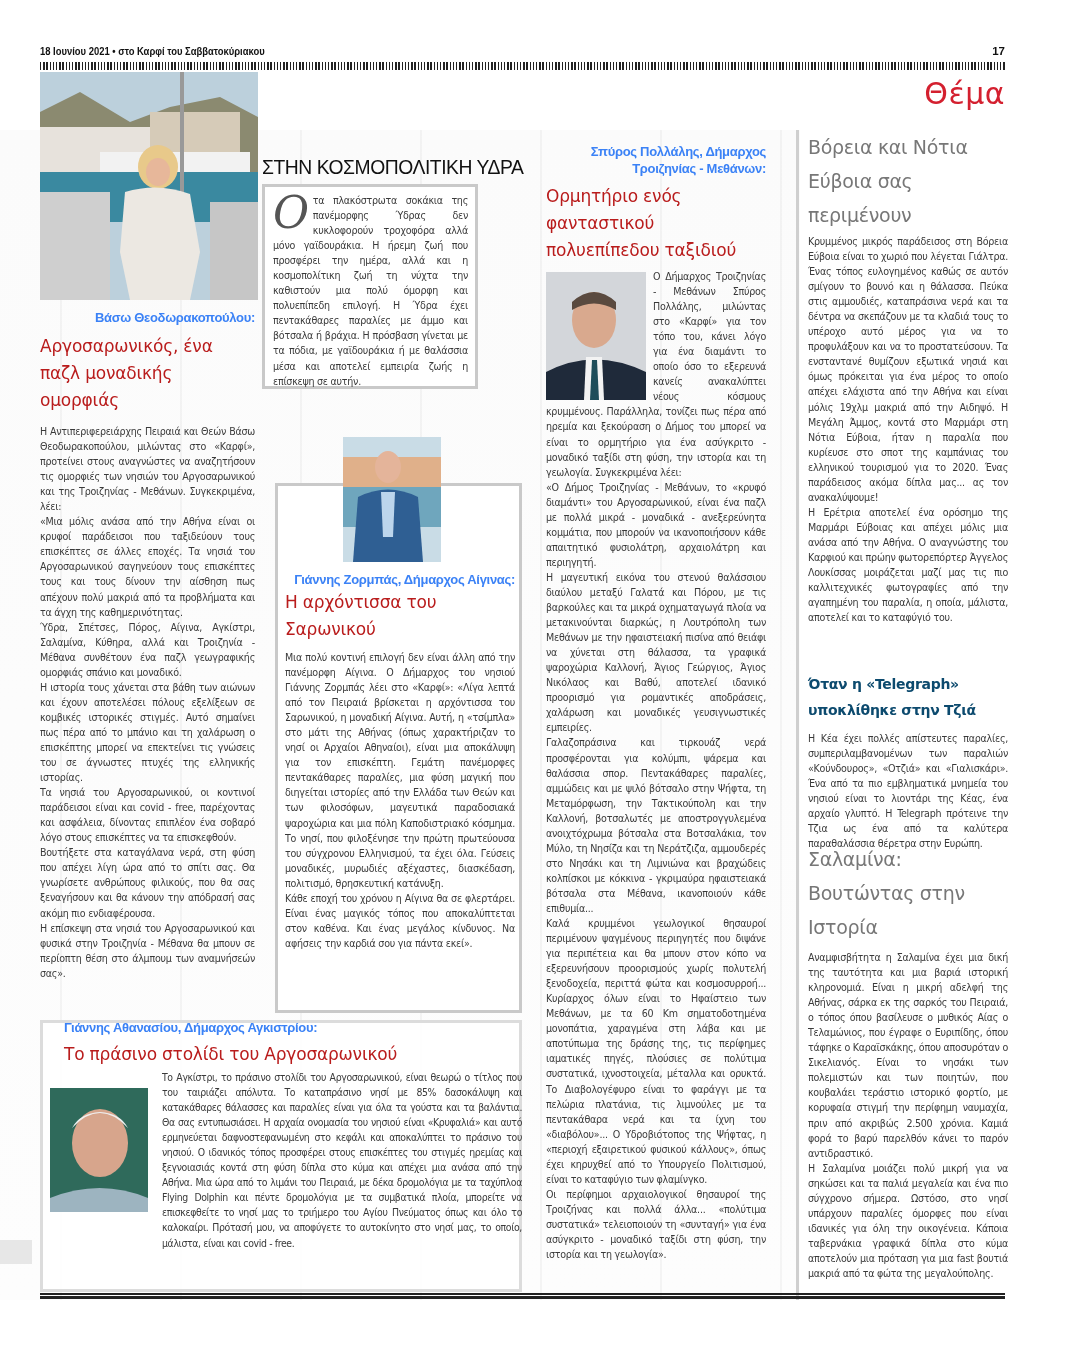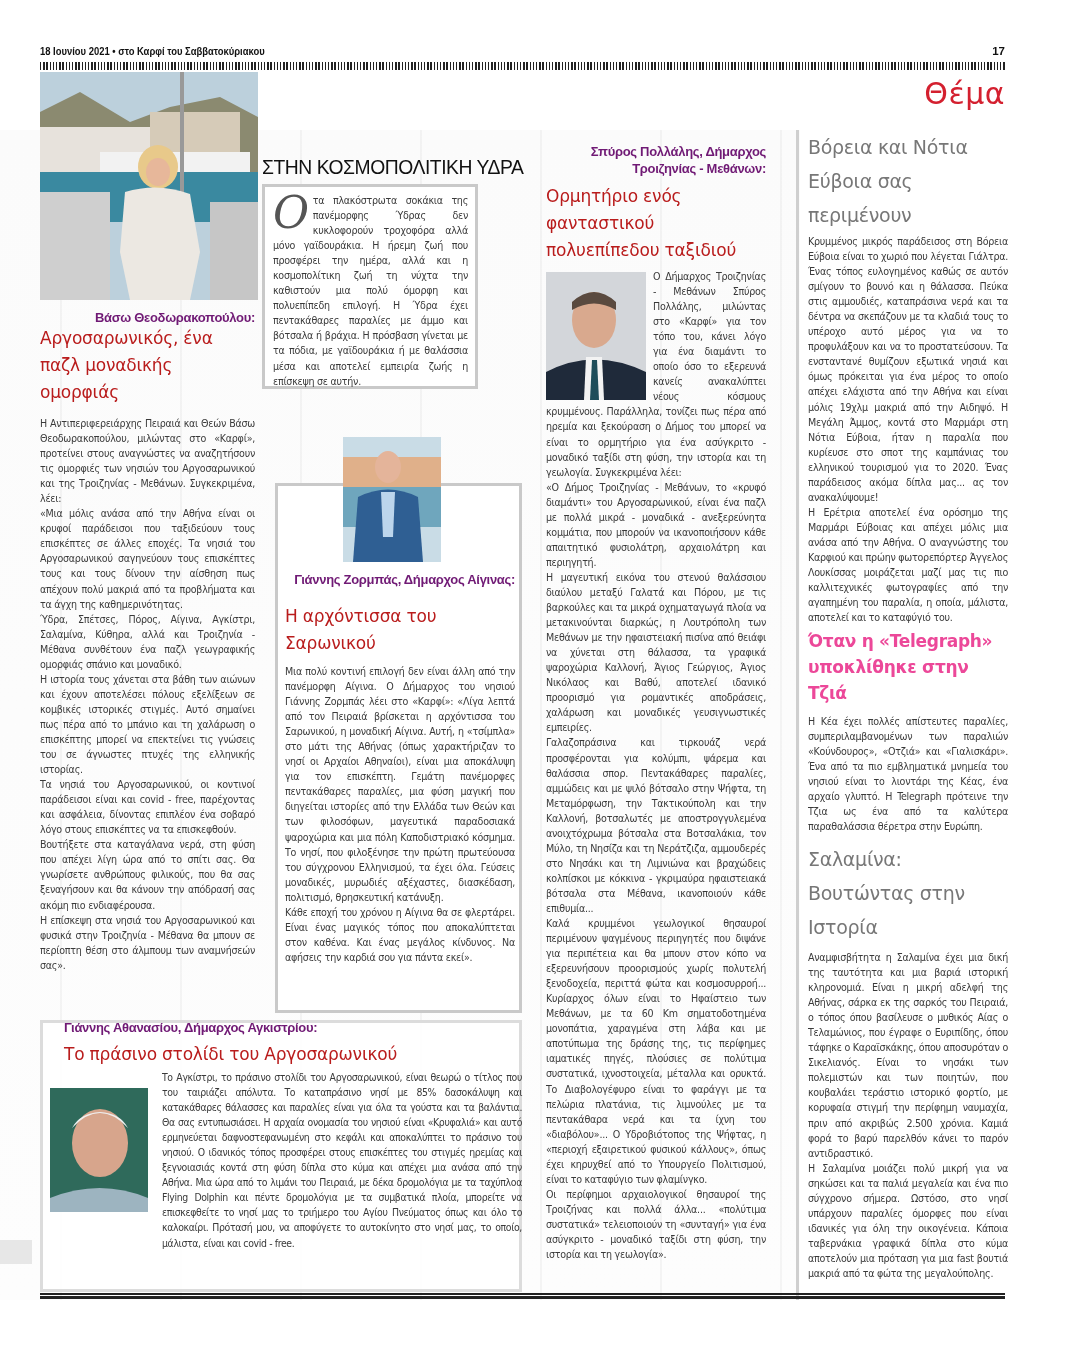--- a/index.html
+++ b/index.html
@@ -15,56 +15,56 @@
     .section-tag { position: absolute; right: 75px; top: 76px; font-family: "DejaVu Sans", sans-serif; font-size: 30px; color: #d4202f; letter-spacing: 0.5px; }
 
     .bg-stripes { position: absolute; left: 0; top: 130px; width: 800px; height: 1170px;
       background:
         repeating-linear-gradient(90deg, transparent 0 60px, rgba(0,0,0,0.035) 60px 62px, transparent 62px 120px),
         linear-gradient(#fbfbfb, #fdfdfd); z-index: 0; }
 
     .photo { position: absolute; overflow: hidden; }
     .photo svg { width: 100%; height: 100%; display: block; }
 
-    .kicker { font-family: "Liberation Sans Narrow", "Liberation Sans", sans-serif; font-weight: bold; font-size: 13px; color: #701a75; letter-spacing: -0.3px; }
+    .kicker { font-family: "Liberation Sans Narrow", "Liberation Sans", sans-serif; font-weight: bold; font-size: 13px; color: #3b82f6; letter-spacing: -0.3px; }
     .headline { font-family: "DejaVu Sans", sans-serif; font-size: 17px; color: #b91c1c; line-height: 27px; font-weight: normal; letter-spacing: -0.2px; }
     .body { font-family: "DejaVu Sans Condensed", "DejaVu Sans", sans-serif; font-size: 10.6px; line-height: 15.05px; color: #3a3a3a; text-align: justify; letter-spacing: -0.25px; }
     .body p { margin: 0; }
 
     
     #art1 { position: absolute; left: 40px; top: 310px; width: 215px; z-index: 2; }
     #art1 .kicker { text-align: right; }
-    #art1 .headline { }
+    #art1 .headline { margin-top: 8px; }
     #art1 .body { margin-top: 10px; }
 
     
     #hydra { position: absolute; left: 262px; top: 155px; width: 216px; z-index: 2; }
     #hydra .hydra-title { font-family: "Liberation Sans Narrow", "Liberation Sans", sans-serif; font-size: 21px; font-weight: normal; color: #111; letter-spacing: -0.5px; transform: scaleX(0.92); transform-origin: left; white-space: nowrap; }
     #hydra .box { margin-top: 5px; border: 3px solid #c9c9c9; padding: 6px 7px 8px 8px; height: 205px; background: #fff; }
     #hydra .dropcap { float: left; font-family: "DejaVu Serif", serif; font-style: italic; font-size: 44px; line-height: 36px; color: #555; margin: 2px 4px 0 0; }
 
     
     #aegina-frame { position: absolute; left: 275px; top: 483px; width: 247px; height: 530px; border: 3px solid #c9c9c9; background: #fff; z-index: 1; }
     #aegina { position: absolute; left: 285px; top: 572px; width: 230px; z-index: 2; }
     #aegina .kicker { text-align: right; }
-    #aegina .headline { margin-top: 16px; }
+    #aegina .headline { margin-top: 2px; }
     #aegina .body { margin-top: 7px; }
 
     
     #methana { position: absolute; left: 546px; top: 143px; width: 220px; z-index: 2; }
     #methana .kicker { text-align: right; line-height: 17px; }
     #methana .headline { margin-top: 6px; }
     #methana .body { margin-top: 5px; }
     #methana .inset { float: left; width: 100px; height: 128px; margin: 3px 7px 2px 0; }
 
     
     .col4 { position: absolute; left: 808px; width: 200px; z-index: 2; }
     .col4-rule { position: absolute; left: 796px; top: 130px; width: 3px; height: 1170px; background: #cfcfcf; }
     .light-head { font-family: "DejaVu Sans", sans-serif; font-weight: 400; font-size: 19px; line-height: 34px; color: #777; letter-spacing: -0.3px; }
-    .bold-head { font-family: "DejaVu Sans", sans-serif; font-weight: bold; font-size: 17px; line-height: 26px; color: #ec4899; letter-spacing: -0.3px; }
+    .bold-head { font-family: "DejaVu Sans", sans-serif; font-weight: bold; font-size: 14px; line-height: 26px; color: #0c4a6e; letter-spacing: -0.3px; margin-top: 43px; }
     #euboea { top: 130px; }
     #euboea .body { margin-top: 2px; }
     #kea { top: 628px; }
     #kea .body { margin-top: 8px; }
     #salamina { top: 842px; }
     #salamina .body { margin-top: 6px; }
 
     
     #agistri-frame { position: absolute; left: 40px; top: 1020px; width: 482px; height: 272px; border: 3px solid #dcdcdc; background: rgba(255,255,255,0.85); z-index: 1; }
     #agistri { position: absolute; left: 64px; top: 1020px; width: 460px; z-index: 2; }

